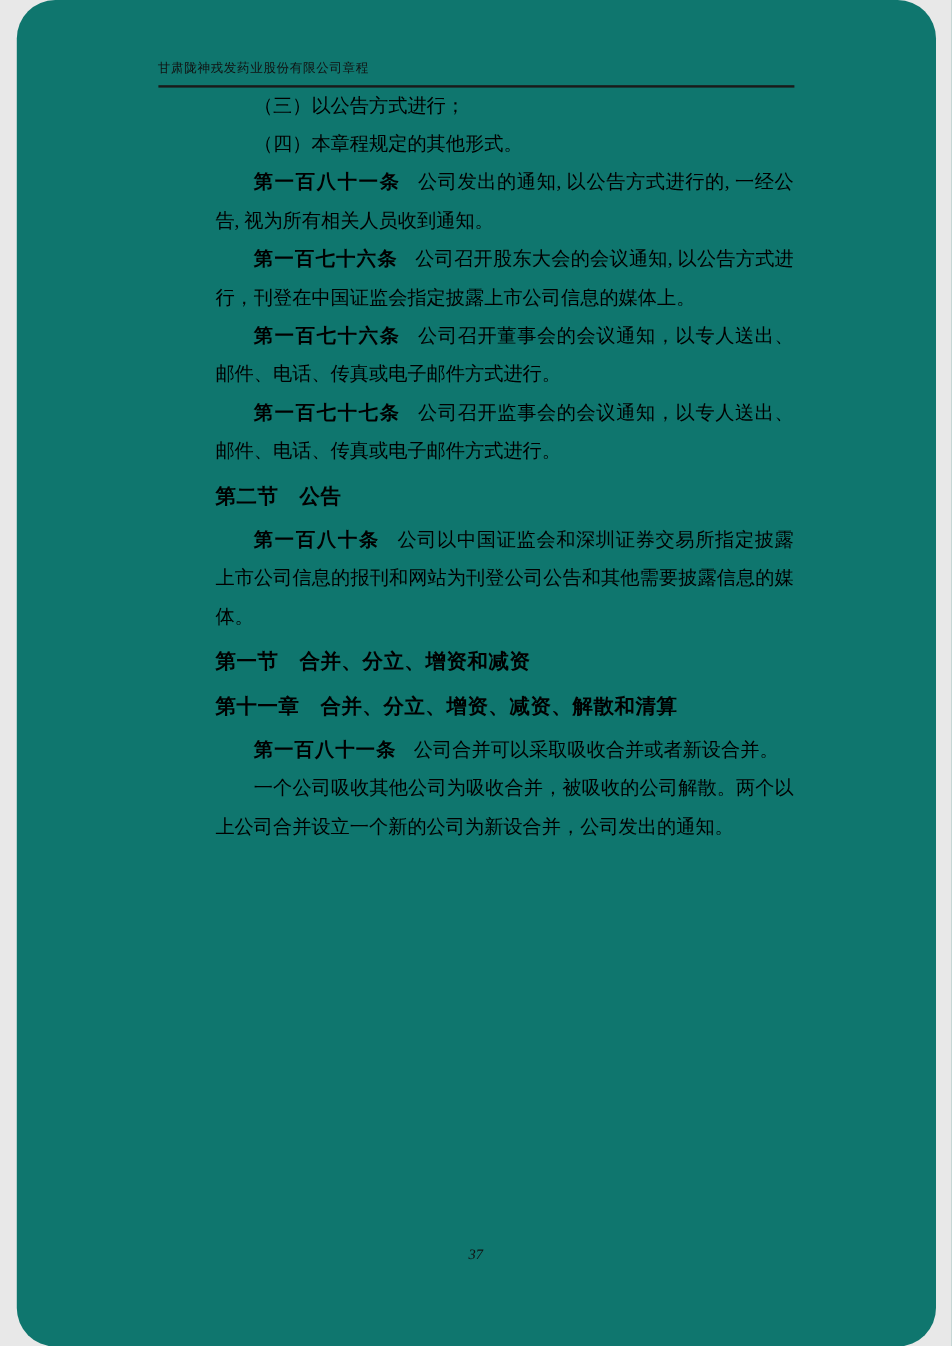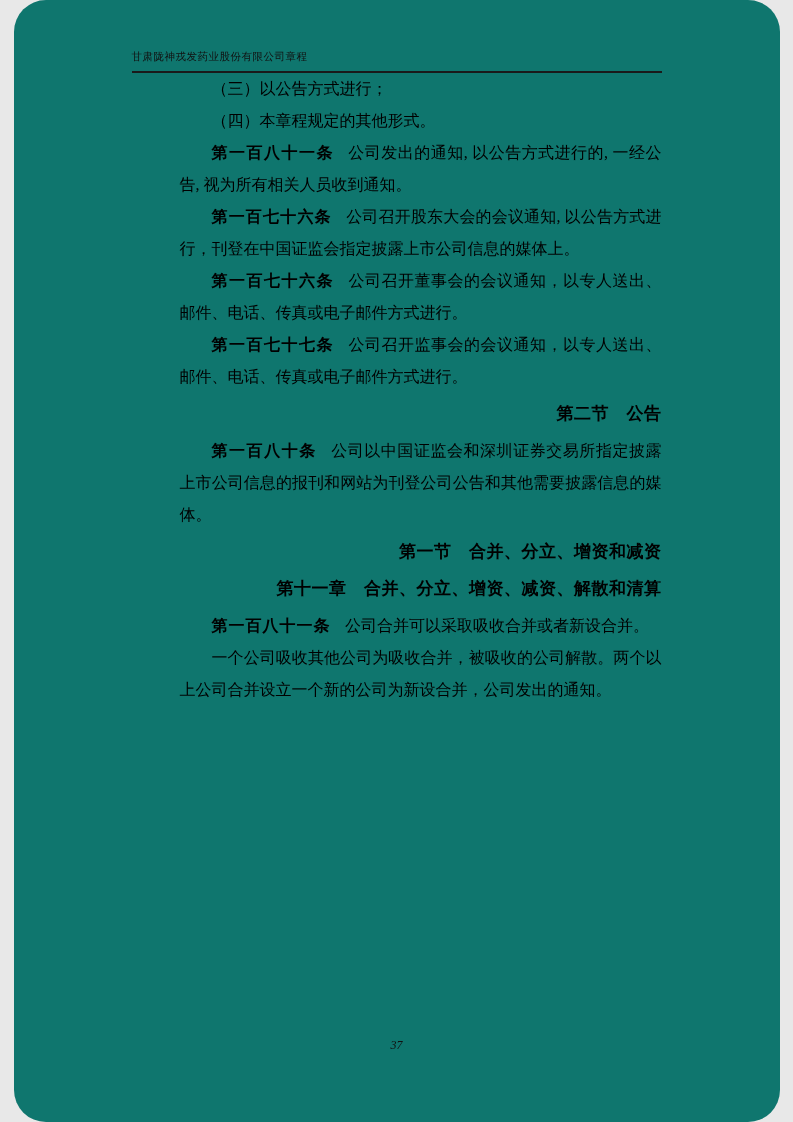--- a/index.html
+++ b/index.html
@@ -48,21 +48,21 @@
     margin: 0;
   }
 
   .art-num {
     font-weight: bold;
     margin-right: 0.9em;
     letter-spacing: 1px;
   }
 
   .heading {
-    text-align: right;
+    text-align: left;
     text-indent: 0;
     font-weight: bold;
     font-size: 17px;
     line-height: 32px;
     margin: 5px 0;
     letter-spacing: 0.5px;
   }
 
   .page-footer {
     position: absolute;

